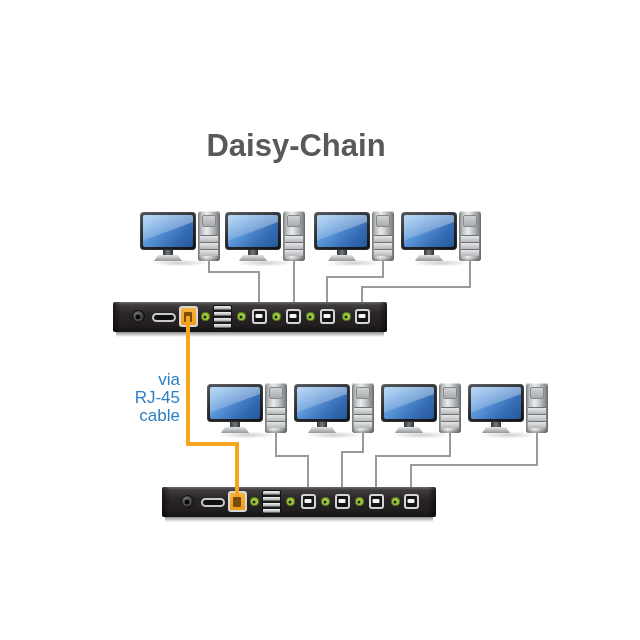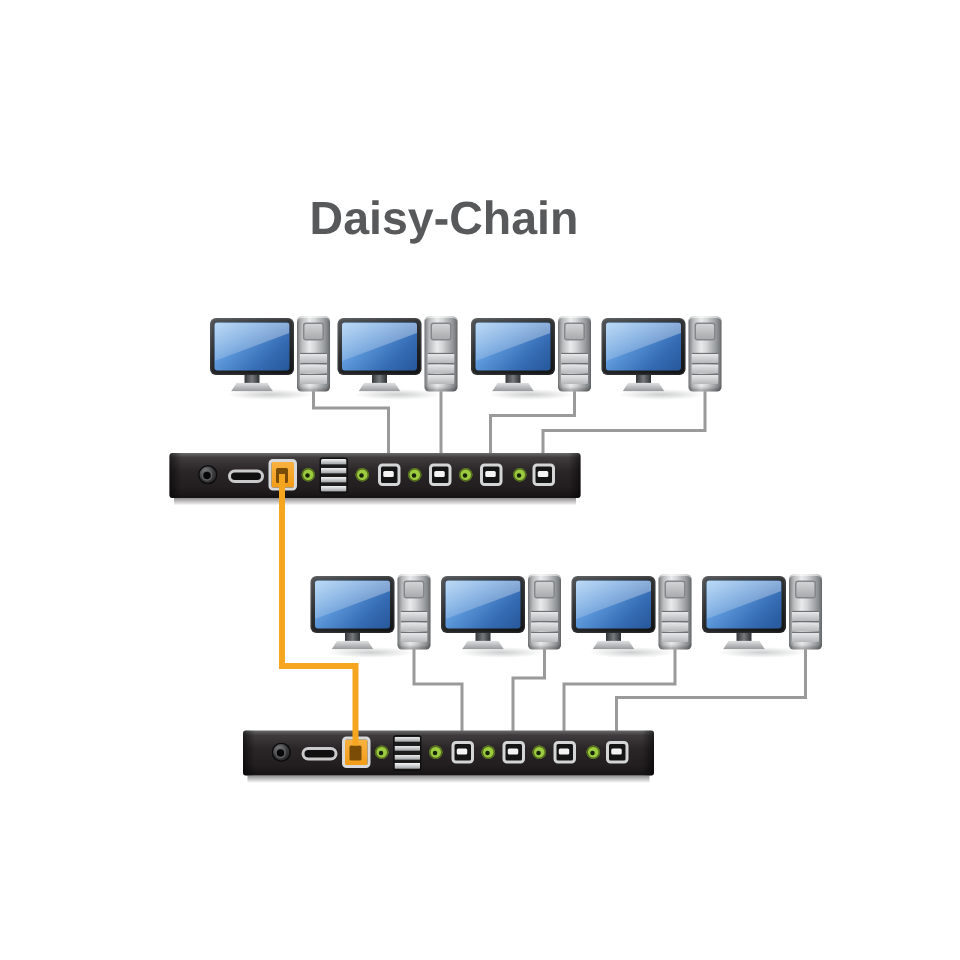--- a/index.html
+++ b/index.html
@@ -308,14 +308,19 @@
           <div class="port port-usb" style="left: 241.5px;"></div>
         </div>
     <div class="kvm-shadow"></div>
   </div>
     </div>
 
   <svg id="orange-cable-layer" class="cable-layer">
       <path d="M188,316 V444 H237 V497" fill="none" stroke="#f6a51f" stroke-width="4"></path>
     </svg>
 
+  <div class="cable-label">
+    <div>via</div>
+    <div>RJ-45</div>
+    <div>cable</div>
+  </div>
 
 </div>
 
 </body></html>

